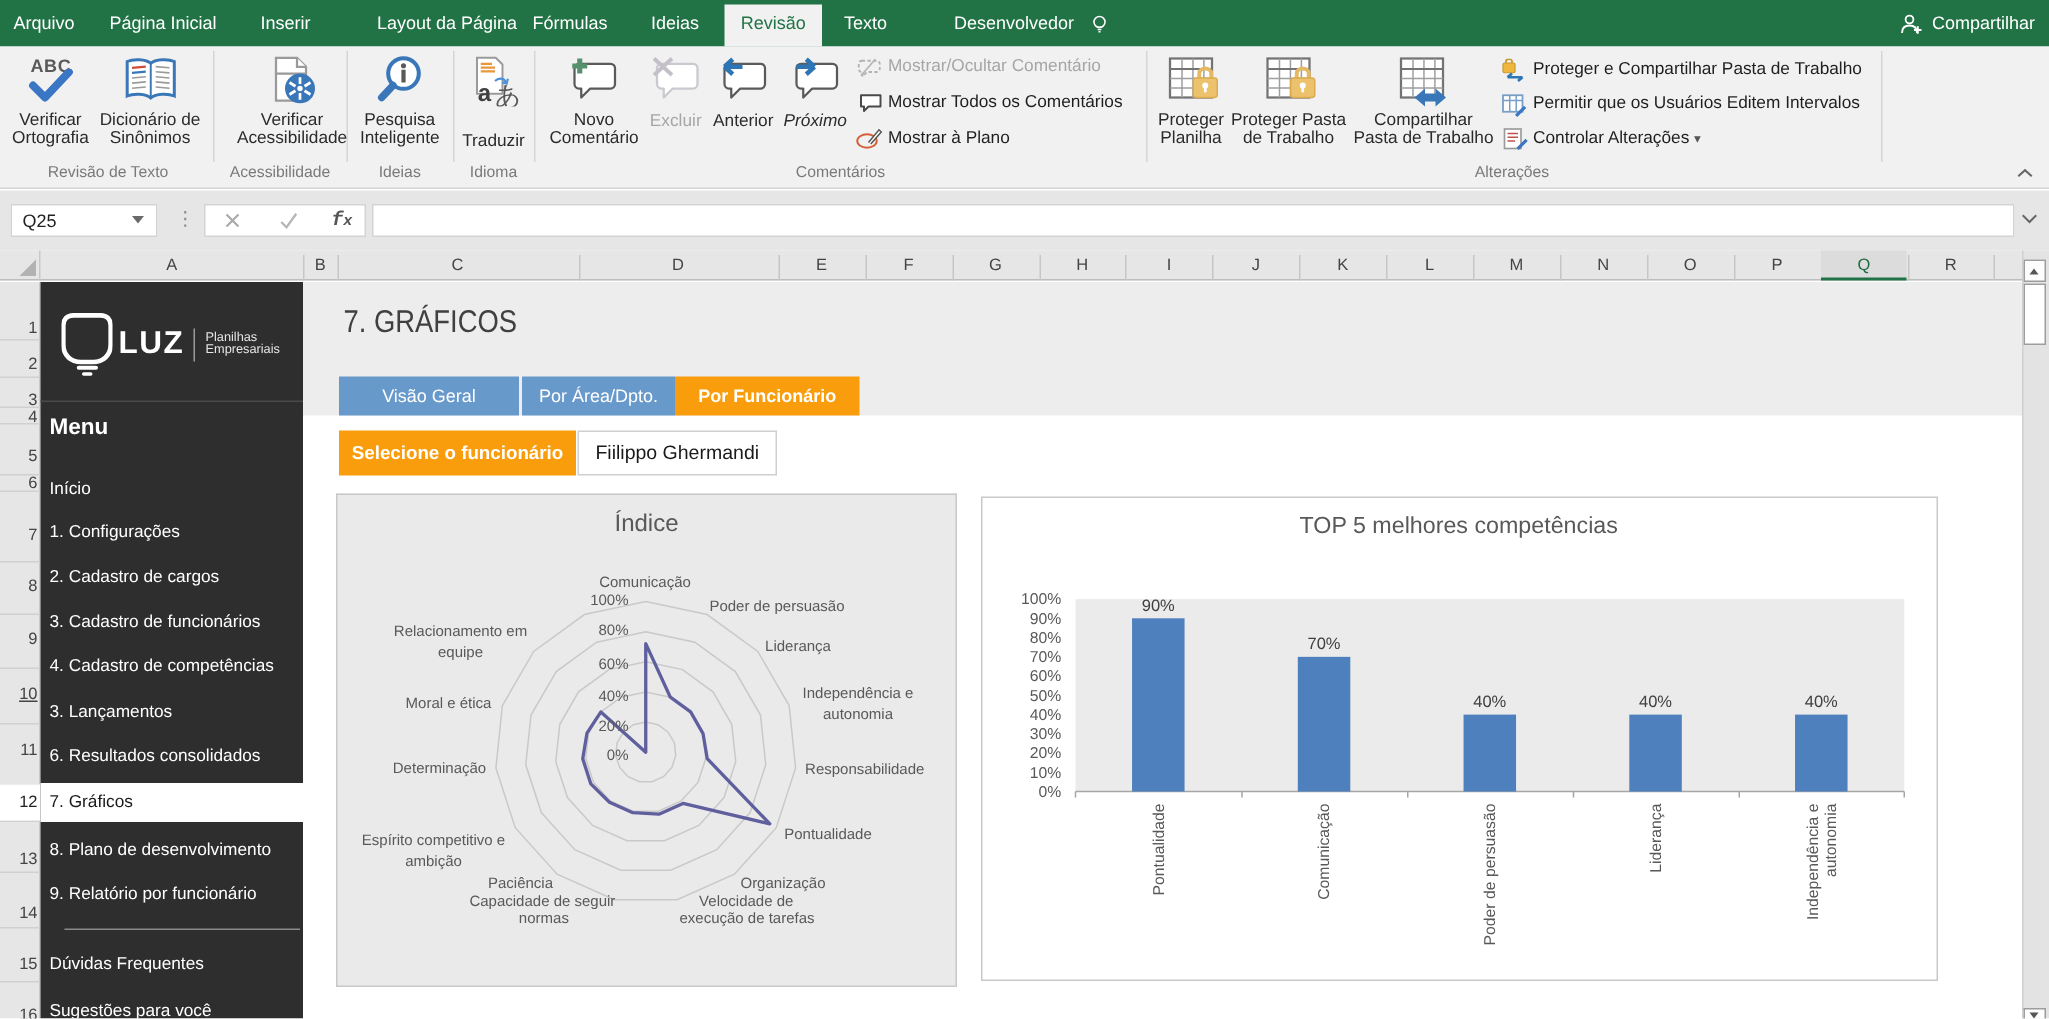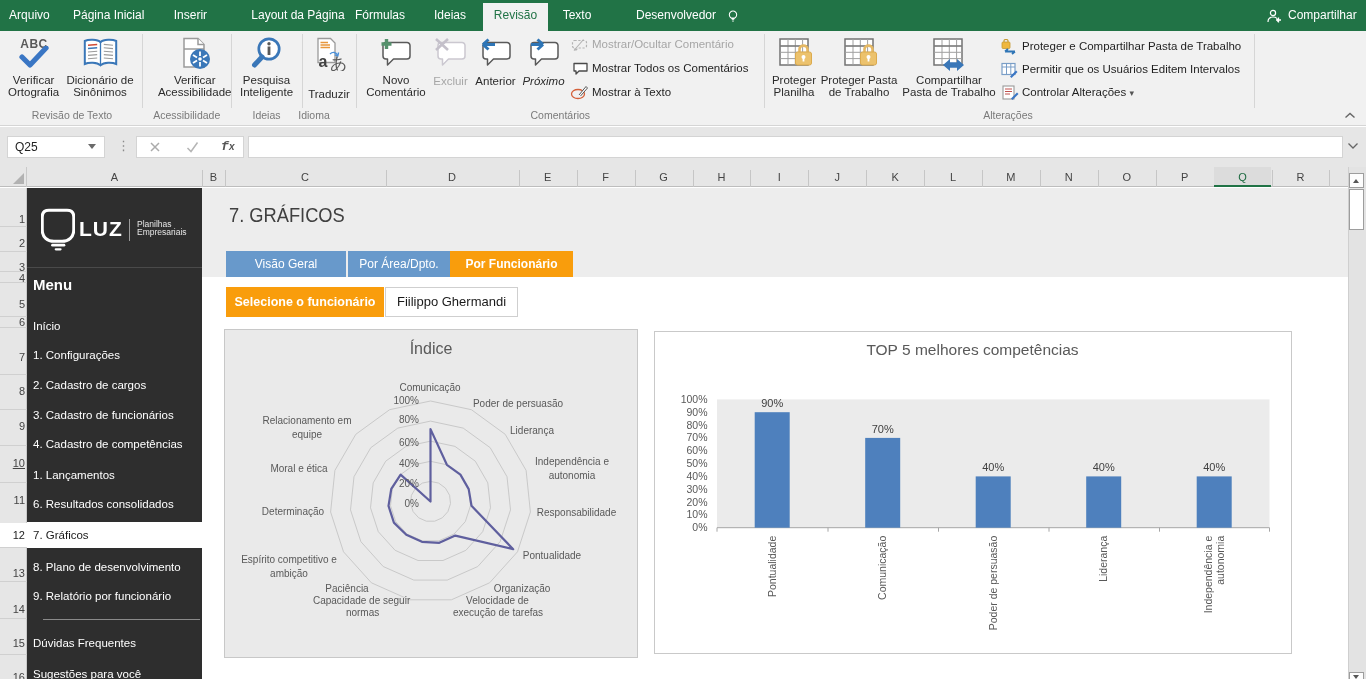--- a/index.html
+++ b/index.html
@@ -41,21 +41,21 @@
 <div class="abs" style="left:0;top:31px;width:1366px;height:95px;background:#f1f1f1;border-bottom:1px solid #d5d5d5;"></div>
 <div class="sep" style="left:142.3px;"></div>
 <div class="sep" style="left:230.6px;"></div>
 <div class="sep" style="left:301.8px;"></div>
 <div class="sep" style="left:355.5px;"></div>
 <div class="sep" style="left:764.2px;"></div>
 <div class="sep" style="left:1254.2px;"></div>
 <div class="glabel" style="left:72px;">Revisão de Texto</div>
 <div class="glabel" style="left:186.7px;">Acessibilidade</div>
 <div class="glabel" style="left:266.5px;">Ideias</div>
-<div class="glabel" style="left:314px;text-align:center;">Idioma</div>
+<div class="glabel" style="left:329px;text-align:center;">Idioma</div>
 <div class="glabel" style="left:560.3px;">Comentários</div>
 <div class="glabel" style="left:1008px;">Alterações</div>
 <svg class="abs" style="left:1344px;top:111px;" width="12" height="9" viewBox="0 0 12 9">
 <path d="M1.5 6.5 L6 2.5 L10.5 6.5" fill="none" stroke="#666" stroke-width="1.4"></path>
     </svg>
 <div class="abs" style="left:12px;top:37px;width:44px;height:14px;font-size:12px;font-weight:bold;color:#595959;text-align:center;letter-spacing:0.5px;">ABC</div>
 <svg class="abs" style="left:17px;top:46px;" width="34" height="24" viewBox="0 0 34 24">
 <path d="M5 11 L13 19 L29 2" fill="none" stroke="#3a76c4" stroke-width="5.2" stroke-linecap="round" stroke-linejoin="round"></path>
     </svg>
 <div class="blbl" style="left:33.6px;top:74px;">Verificar<br>Ortografia</div>
@@ -126,21 +126,21 @@
     </svg>
 <div class="smtxt" style="left:592px;top:38px;color:#a6a6a6;">Mostrar/Ocultar Comentário</div>
 <svg class="abs" style="left:572px;top:62px;" width="17" height="13" viewBox="0 0 17 13">
 <path d="M2 1.5 L15 1.5 L15 9 L7 9 L4 12 L4 9 L2 9 Z" fill="#fff" stroke="#4a4a4a" stroke-width="1.3" stroke-linejoin="round"></path>
     </svg>
 <div class="smtxt" style="left:592px;top:62px;">Mostrar Todos os Comentários</div>
 <svg class="abs" style="left:570px;top:85px;" width="19" height="15" viewBox="0 0 19 15">
 <ellipse cx="8" cy="9" rx="6.5" ry="4.5" fill="none" stroke="#d4603a" stroke-width="1.3"></ellipse>
 <path d="M9 10 L16 1.5 L17.5 3 L10.5 11" fill="#fff" stroke="#555" stroke-width="1"></path>
     </svg>
-<div class="smtxt" style="left:592px;top:86px;">Mostrar à Texto</div>
+<div class="smtxt" style="left:592px;top:86px;">Mostrar à Plano</div>
 <svg class="abs" style="left:778px;top:37px;" width="38" height="36" viewBox="0 0 38 36">
 <rect x="2" y="2" width="28" height="26" fill="#fff" stroke="#737373" stroke-width="1.5"></rect>
 <path d="M2 9 L30 9 M2 15.3 L30 15.3 M2 21.6 L30 21.6 M10 2 L10 28 M17.3 2 L17.3 28 M24.6 2 L24.6 28" stroke="#9f9f9f" stroke-width="1"></path>
 <path d="M2 9 L30 9" stroke="#737373" stroke-width="1.3"></path>
 <g>
         <path d="M21.5 15.5 L21.5 12 C21.5 7.5 29.5 7.5 29.5 12 L29.5 15.5" fill="none" stroke="#e5b863" stroke-width="2.6"></path>
 <rect x="17.5" y="15" width="16" height="13" rx="2" fill="#ecc26d" stroke="#dcab4e" stroke-width="1"></rect>
 <circle cx="25.5" cy="20" r="2" fill="#fff"></circle>
         <rect x="24.6" y="20.5" width="1.8" height="4" fill="#fff"></rect>
       </g>
@@ -283,21 +283,21 @@
 <div class="abs" style="left:79px;top:217px;color:#fff;font-size:21px;font-weight:bold;letter-spacing:1px;">LUZ</div>
 <div class="abs" style="left:129px;top:219px;width:1px;height:22px;background:#9a9a9a;"></div>
 <div class="abs" style="left:137px;top:219.5px;color:#e6e6e6;font-size:8.5px;line-height:8.5px;">Planilhas<br>Empresariais</div>
 <div class="abs" style="left:27px;top:266.5px;width:175px;height:1px;background:#4a4a4a;"></div>
 <div class="abs" style="left:33px;top:276px;color:#fff;font-size:15px;font-weight:bold;">Menu</div>
 <div class="mitem" style="top:326.4px;">Início</div>
 <div class="mitem" style="top:355.3px;">1. Configurações</div>
 <div class="mitem" style="top:385.4px;">2. Cadastro de cargos</div>
 <div class="mitem" style="top:414.7px;">3. Cadastro de funcionários</div>
 <div class="mitem" style="top:444.4px;">4. Cadastro de competências</div>
-<div class="mitem" style="top:474.5px;">1. Lançamentos</div>
+<div class="mitem" style="top:474.5px;">3. Lançamentos</div>
 <div class="mitem" style="top:503.8px;">6. Resultados consolidados</div>
 <div class="mitem" style="top:566.5px;">8. Plano de desenvolvimento</div>
 <div class="mitem" style="top:595.6px;">9. Relatório por funcionário</div>
 <div class="mitem" style="top:642.7px;">Dúvidas Frequentes</div>
 <div class="mitem" style="top:673.5px;">Sugestões para você</div>
 <div class="abs" style="left:43px;top:619.3px;width:157px;height:1px;background:#8a8a8a;"></div>
 <div class="abs" style="left:27px;top:521.5px;width:175px;height:26.5px;background:#fff;"></div>
 <div class="mitem" style="top:534.8px;color:#1a1a1a;">7. Gráficos</div>
 <div class="abs" style="left:229px;top:203px;font-size:21px;color:#404040;transform:scaleX(0.87);transform-origin:left center;">7. GRÁFICOS</div>
 <div class="abs" style="left:226px;top:251px;width:120px;height:26px;background:#6899cb;color:#fff;font-size:12px;text-align:center;line-height:26px;">Visão Geral</div>

